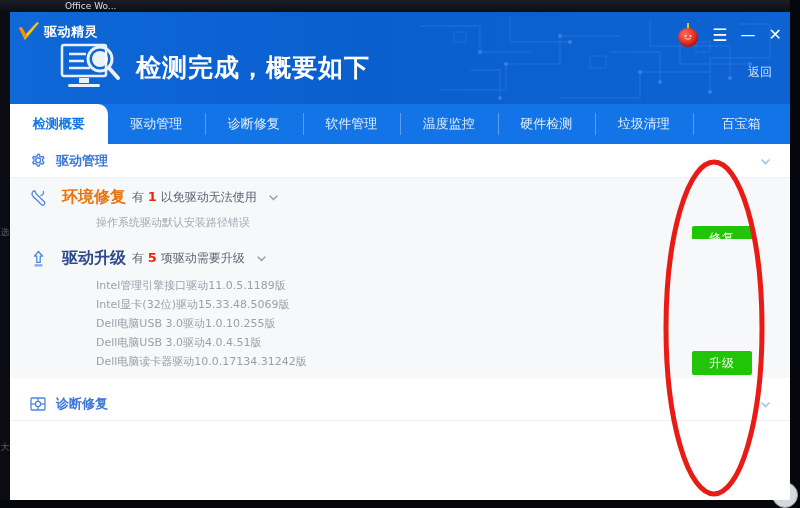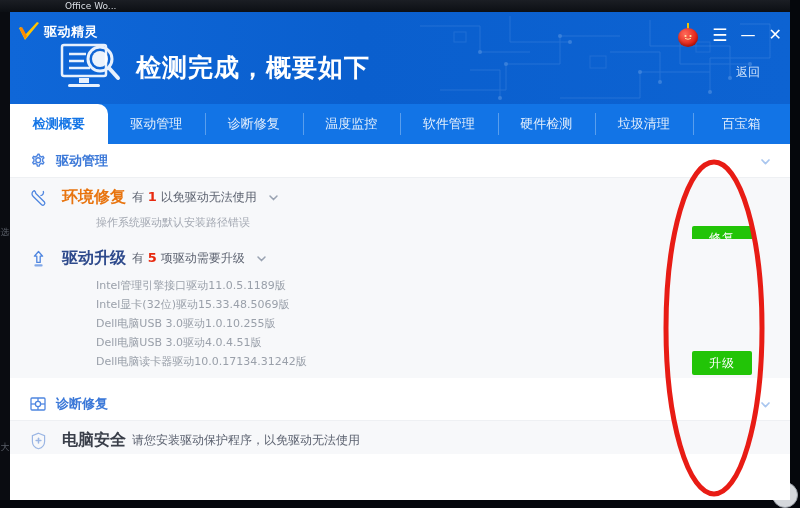--- a/index.html
+++ b/index.html
@@ -82,21 +82,21 @@
   }
   .doll-stick { position: absolute; left: 10px; top: 0; width: 2px; height: 7px; background: #f2c200; }
   .doll-face { position:absolute; left: 6px; top: 11px; width: 10px; height: 6px; }
   .ctrl-btn {
     color: #ffffff; font-size: 17px; line-height: 18px; cursor: default;
     font-family: "DejaVu Sans", sans-serif;
   }
   .ctrl-min { font-size: 15px; }
   .ctrl-close { font-size: 16px; }
   .back-link {
-    position: absolute; right: 30px; top: 52px;
+    position: absolute; right: 18px; top: 52px;
     color: #cfe2fb; font-size: 12px; margin-left: 46px;
   }
 
   
   .tabbar {
     position: relative; height: 40px; background: #1274e6;
     display: flex; align-items: stretch;
   }
   .tab {
     flex: 1 1 0; display: flex; align-items: center; justify-content: center;
@@ -267,24 +267,24 @@
       <div class="tab active">
           <span>检测概要</span>
         </div>
       <div class="tab">
           <span>驱动管理</span>
         </div>
       <div class="tab">
           <span>诊断修复</span>
         </div>
       <div class="tab">
+          <span>软件管理</span>
+        </div>
+      <div class="tab">
           <span>温度监控</span>
-        </div>
-      <div class="tab">
-          <span>软件管理</span>
         </div>
       <div class="tab">
           <span>硬件检测</span>
         </div>
       <div class="tab">
           <span>垃圾清理</span>
         </div>
       <div class="tab">
           <span>百宝箱</span>
         </div>
@@ -359,32 +359,20 @@
           <line x1="12.6" y1="10" x2="17" y2="10" stroke="#4f86e0" stroke-width="1.3"></line>
           <line x1="10" y1="4" x2="10" y2="7.4" stroke="#4f86e0" stroke-width="1.3"></line>
           <line x1="10" y1="12.6" x2="10" y2="16" stroke="#4f86e0" stroke-width="1.3"></line>
         </svg>
         <span class="sec-title">诊断修复</span>
         <svg class="chev" viewBox="0 0 13 13">
           <path d="M3 5 L6.5 8.6 L10 5" fill="none" stroke="#a9c6ef" stroke-width="1.7" stroke-linecap="round" stroke-linejoin="round"></path>
         </svg>
       </div>
 
-      <div class="row">
-        <div class="row-main">
-          <svg class="row-icon" viewBox="0 0 17 18">
-            <path d="M8.5 1.2 L14.6 3.6 L14.6 9.4 C14.6 13.2 11.8 15.8 8.5 16.8 C5.2 15.8 2.4 13.2 2.4 9.4 L2.4 3.6 Z" fill="none" stroke="#9bb6e4" stroke-width="1.2"></path>
-            <line x1="8.5" y1="6.2" x2="8.5" y2="11" stroke="#9bb6e4" stroke-width="1.5" stroke-linecap="round"></line>
-            <line x1="6.1" y1="8.6" x2="10.9" y2="8.6" stroke="#9bb6e4" stroke-width="1.5" stroke-linecap="round"></line>
-          </svg>
-          <span class="row-label" style="color:#3a3f4a">电脑安全</span>
-          <span class="row-desc">请您安装驱动保护程序，以免驱动无法使用</span>
-        </div>
-
-      </div>
 
     </div>
 
   </div>
 
   <svg class="annot" viewBox="0 0 108 340">
     <ellipse cx="54" cy="170" rx="48" ry="166" fill="none" stroke="#e81c15" stroke-width="5" stroke-linecap="round"></ellipse>
   </svg>
 
 </div>

